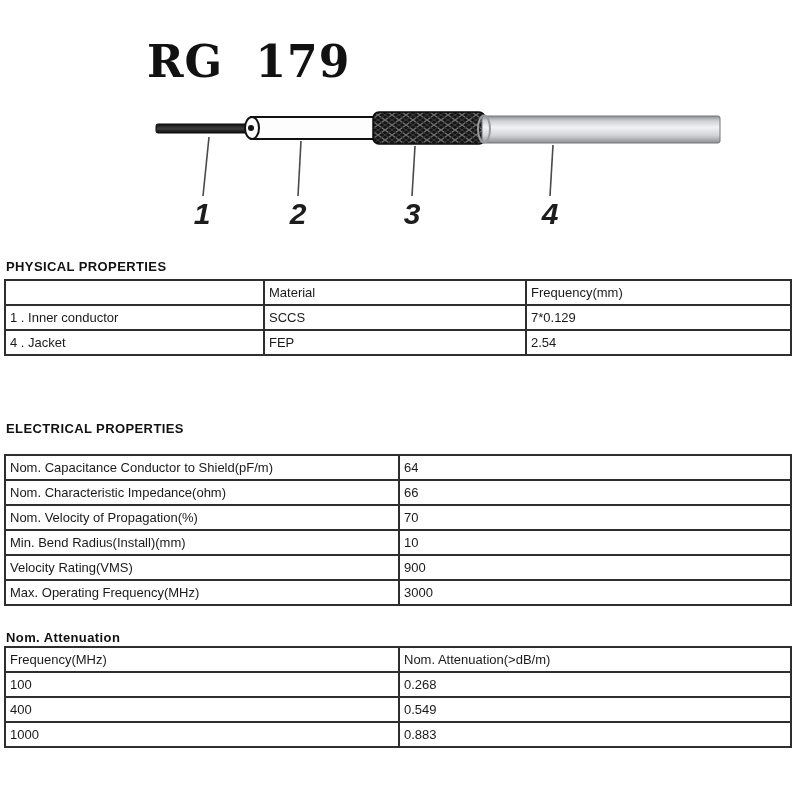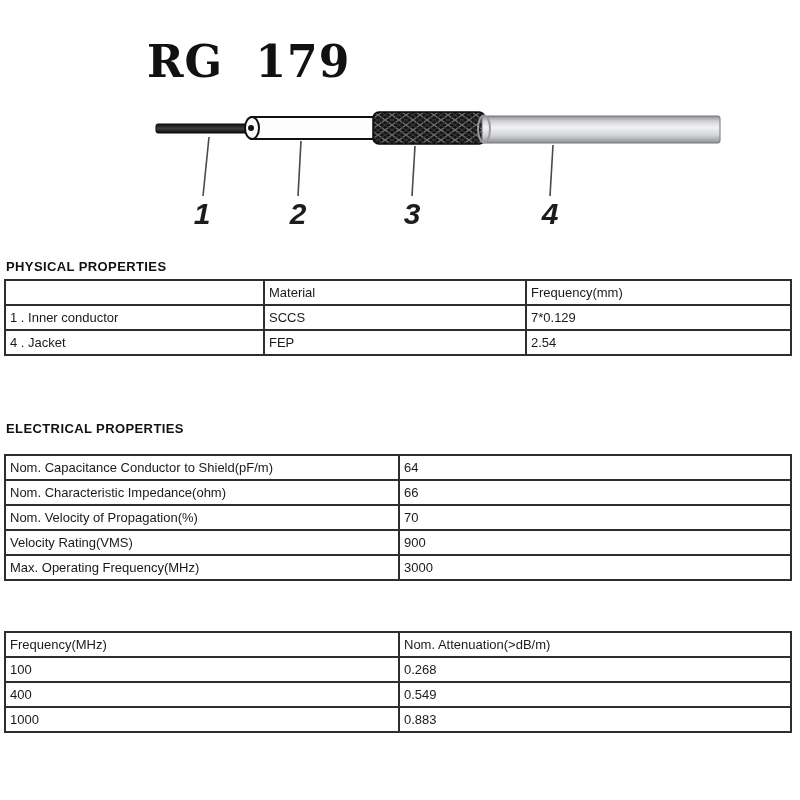--- a/index.html
+++ b/index.html
@@ -129,33 +129,37 @@
     </tr>
     <tr>
       <td>Nom. Characteristic Impedance(ohm)</td>
       <td>66</td>
     </tr>
     <tr>
       <td>Nom. Velocity of Propagation(%)</td>
       <td>70</td>
     </tr>
     <tr>
+      <td>Min. Bend Radius(Install)(mm)</td>
+      <td>10</td>
+    </tr>
+    <tr>
       <td>Velocity Rating(VMS)</td>
       <td>900</td>
     </tr>
     <tr>
       <td>Max. Operating Frequency(MHz)</td>
       <td>3000</td>
     </tr>
   </tbody>
     </table>
 
   <div class="sec-heading" style="top:630px;">Nom. Attenuation</div>
 
-  <table class="spec" style="left:4px; top:631px; width:786px;">
+  <table class="spec" style="left:4px; top:646px; width:786px;">
     <colgroup>
         <col style="width:394px">
         <col style="width:392px">
       </colgroup>
     <tbody>
         <tr>
       <th>Frequency(MHz)</th>
       <th>Nom. Attenuation(&gt;dB/m)</th>
     </tr>
     <tr>

